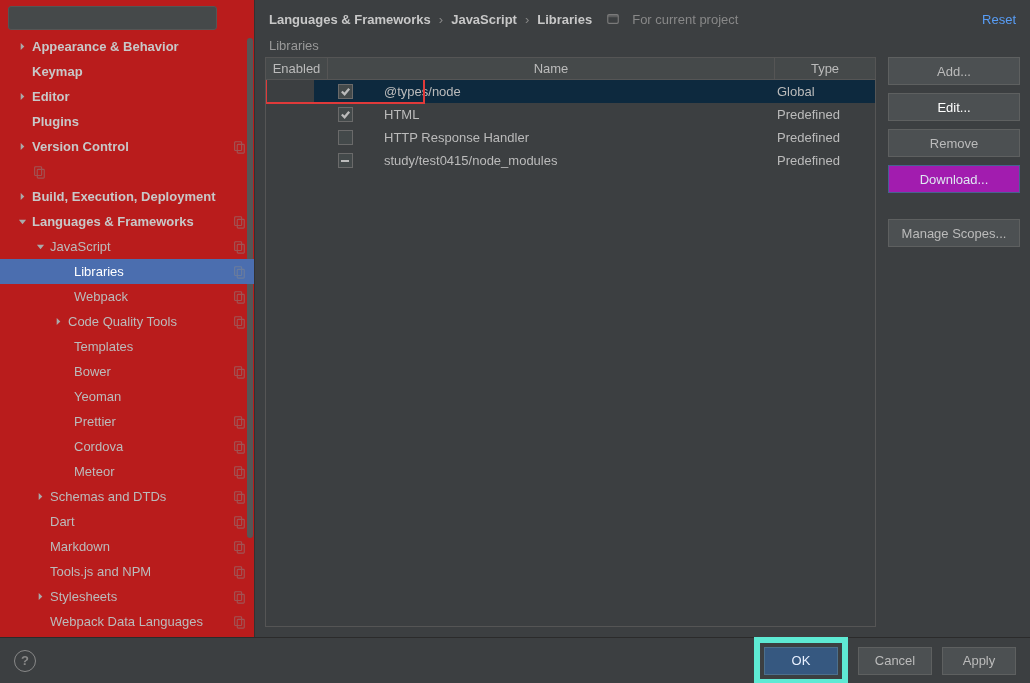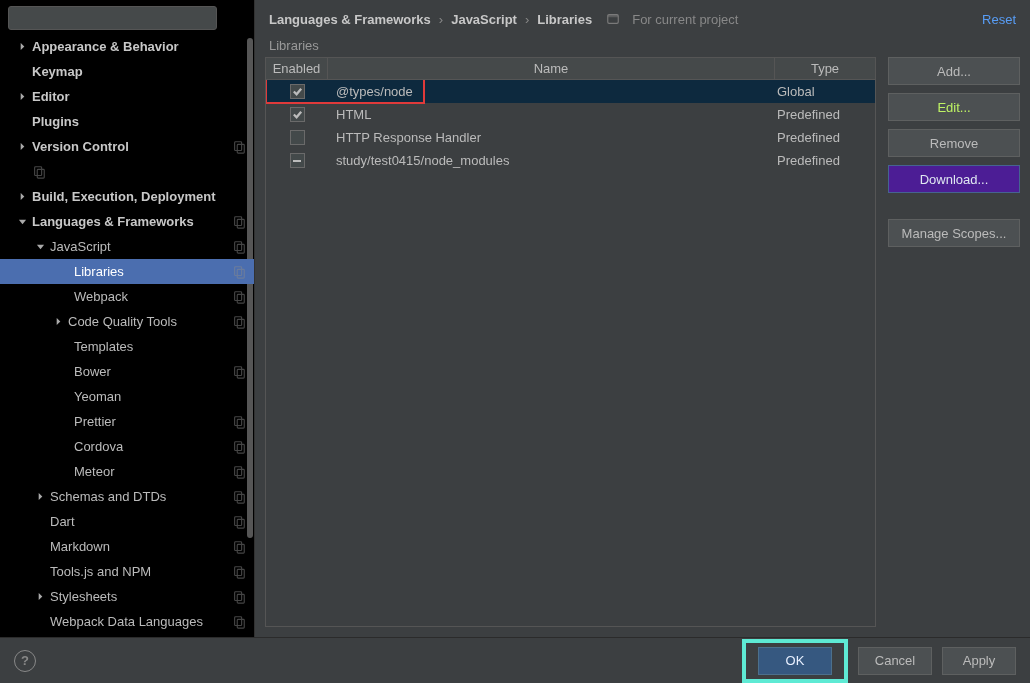--- a/index.html
+++ b/index.html
@@ -9,21 +9,21 @@
     font-family: "Segoe UI", Arial, sans-serif;
     font-size: 13px;
     color: #bbbbbb;
     overflow: hidden;
     display: flex; flex-direction: column;
   }
   .main-area { display: flex; flex: 1; min-height: 0; }
 
   
   .sidebar {
-    width: 255px; background: #000000;
+    width: 255px; background: #b91c1c;
     display: flex; flex-direction: column;
     border-right: 1px solid #323232;
   }
   .search-row {
     padding: 6px 8px 4px 8px;
     display: flex; align-items: center;
   }
   .search-input {
     flex: 1; height: 24px;
     background: #45494a;
@@ -106,20 +106,21 @@
     display: flex; align-items: center; justify-content: center;
     color: #bbb; border-right: 1px solid #555; font-size: 13px;
   }
   .th.enabled { width: 62px; }
   .th.name { flex: 1; }
   .th.type { width: 100px; border-right: none; }
   .table-body { flex: 1; overflow: auto; position: relative; }
   .trow {
     display: flex; height: 23px; align-items: center;
     border-bottom: 0;
+    margin-left: 48px;
   }
   .trow.selected-row { background: #0d293e; }
   .trow .cell-enabled { width: 62px; display: flex; justify-content: center; }
   .trow .cell-name { flex: 1; padding-left: 8px; }
   .trow .cell-type { width: 100px; text-align: left; padding-left: 2px; color:#bbb; }
   .chk {
     width: 15px; height: 15px; border: 1px solid #6a6a6a;
     background: #43494a; display: flex; align-items: center; justify-content: center;
   }
   .chk svg { width: 11px; height: 11px; stroke: #bbb; stroke-width: 2.5; fill: none; }
@@ -133,22 +134,22 @@
 
   .side-buttons {
     width: 132px; display: flex; flex-direction: column; gap: 8px;
   }
   .btn {
     height: 28px; background: #4c5052;
     border: 1px solid #5e6060; color: #bbb;
     display: flex; align-items: center; justify-content: center;
     cursor: pointer; font-size: 13px;
   }
-  .btn.disabled { color: #bef264; cursor: default; }
-  .btn.active { border-color:#466390; background:#4c1d95; color:#dfe7f1; }
+  .btn.disabled { color: #ffffff; cursor: default; }
+  .btn.active { border-color:#466390; background:#a21caf; color:#dfe7f1; }
 
   
   .footer {
     height: 46px; background: #3c3f41;
     border-top: 1px solid #2b2b2b;
     display: flex; align-items: center; padding: 0 14px; gap: 10px;
   }
   .footer .help {
     width: 22px; height: 22px; border-radius: 11px;
     border: 1.6px solid #888; color: #888;
@@ -159,21 +160,21 @@
   .footer .fbtn {
     height: 28px; min-width: 74px;
     background: #4c5052; border: 1px solid #5e6060;
     color: #bbb; display: flex; align-items: center; justify-content: center;
     cursor: pointer; padding: 0 14px;
   }
   .footer .fbtn.primary {
     background: #365880; border-color: #4c708c; color: #e8f0ff;
   }
   .ok-highlight {
-    border: 4px solid #5eead4; padding: 4px 12px;
+    border: 6px solid #5eead4; padding: 4px 4px;
     display: inline-flex;
   }
 
   
   .copy-icon svg { width: 14px; height: 14px; stroke: #8a8a8a; fill: none; }
   .proj-icon { width: 14px; height: 14px; }
 </style>
 </head>
 <body>
 

